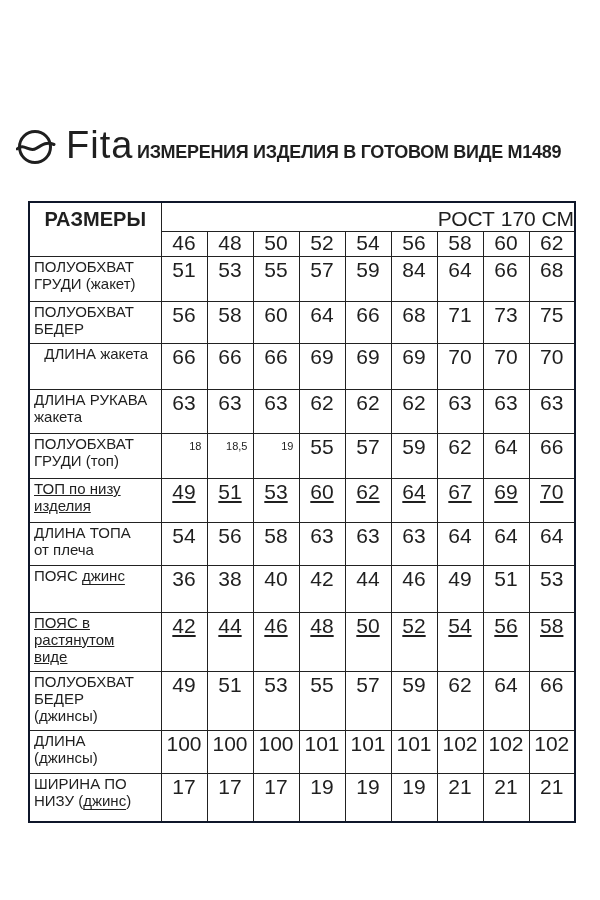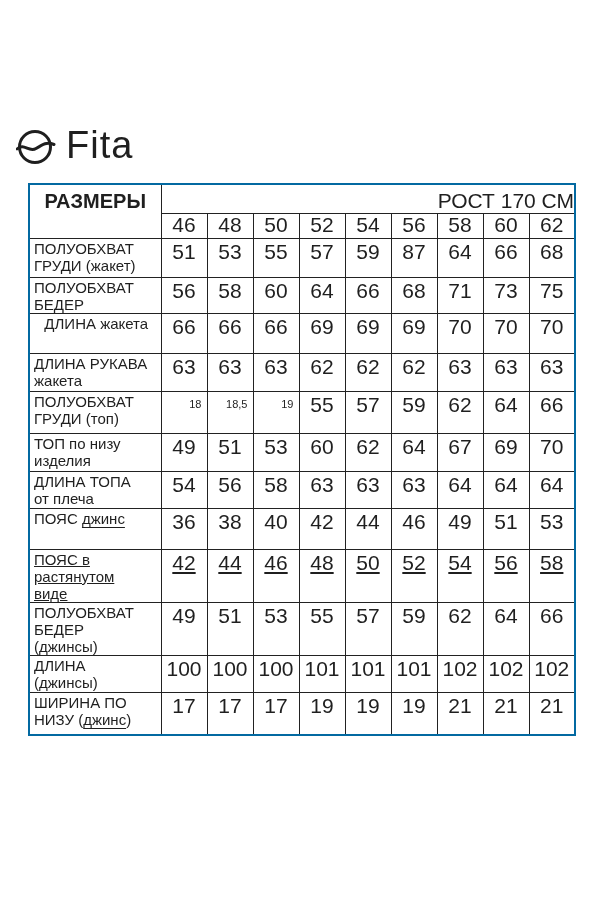--- a/index.html
+++ b/index.html
@@ -19,42 +19,42 @@
     font-size:38px; line-height:1; font-weight:400; letter-spacing:1px;
   }
   .tagline {
     position:absolute; left:137px; top:143px; margin:0;
     font-size:18px; line-height:1; font-weight:700; letter-spacing:-0.3px;
     white-space:nowrap;
   }
 
   
   table.size-table {
-    position:absolute; left:28px; top:183px;
+    position:absolute; left:28px; top:201px;
     width:546px; table-layout:fixed;
     border-collapse:collapse;
-    border:2px solid #0369a1;
+    border:2px solid #0f172a;
   }
   .size-table th, .size-table td {
     border:1.5px solid #222;
     vertical-align:top;
     font-weight:normal;
     padding:0;
     overflow:hidden;
   }
   th.corner {
     font-weight:700; font-size:20px; text-align:center;
     padding-top:5px; height:33px;
   }
   th.group { font-size:21px; text-align:right; padding-top:4px; }
   th.size-cell { font-size:21px; line-height:22px; text-align:center; height:24px; }
 
   th.row-label {
     font-size:15px; line-height:17px; text-align:left;
-    padding:1px 2px 0 4px;
+    padding:1px 2px 6px 4px;
     white-space:pre-line;
   }
   td.value-cell {
     font-size:21px; line-height:23px; text-align:center; padding-top:1px;
   }
   td.value-cell.small {
     font-size:11px; line-height:16px; text-align:right;
     padding-right:5px; padding-top:4px;
   }
   .misspelled {
@@ -65,41 +65,42 @@
     text-underline-offset:3px;
     text-decoration:underline;
   }
 
   
   tbody tr:nth-child(1)  > * { height:37px; }
   tbody tr:nth-child(2)  > * { height:32px; }
   tbody tr:nth-child(3)  > * { height:38px;text-align:center; }
   tbody tr:nth-child(4)  > * { height:36px; }
   tbody tr:nth-child(5)  > * { height:37px; }
-  tbody tr:nth-child(6)  > * { height:36px; }
+  tbody tr:nth-child(6)  > * { height:36px;text-decoration:underline; }
   tbody tr:nth-child(7)  > * { height:35px; }
   tbody tr:nth-child(8)  > * { height:39px; }
   tbody tr:nth-child(9)  > * { height:51px;text-decoration:underline; }
   tbody tr:nth-child(10) > * { height:51px; }
   tbody tr:nth-child(11) > * { height:35px; }
   tbody tr:nth-child(12) > * { height:40px; }
 </style>
 </head>
 <body>
 
 <div class="page">
 
   <header class="brand-header">
     <span class="logo">
       <svg width="40" height="40" viewBox="0 0 40 40" aria-hidden="true">
         <circle cx="19" cy="20" r="15.5" fill="none" stroke="#1f1f1f" stroke-width="3"></circle>
         <path d="M1 22 C 8 15.5, 13 26, 20 21.5 C 27 17, 31 14.5, 38 17.5" fill="none" stroke="#1f1f1f" stroke-width="3" stroke-linecap="round"></path>
       </svg>
     </span>
     <span class="brand">Fita</span>
+    <h1 class="tagline">ИЗМЕРЕНИЯ ИЗДЕЛИЯ В ГОТОВОМ ВИДЕ М1489</h1>
   </header>
 
   <table class="size-table">
     <colgroup>
       <col style="width:132px">
       <col style="width:46px">
         <col style="width:46px">
         <col style="width:46px">
       <col style="width:46px">
         <col style="width:46px">
@@ -127,21 +128,21 @@
     </thead>
     <tbody id="table-body">
         <tr>
           <th class="row-label"><span>ПОЛУОБХВАТ
 ГРУДИ (жакет)</span></th>
           <td class="value-cell">51</td>
           <td class="value-cell">53</td>
           <td class="value-cell">55</td>
           <td class="value-cell">57</td>
           <td class="value-cell">59</td>
-          <td class="value-cell">87</td>
+          <td class="value-cell">84</td>
           <td class="value-cell">64</td>
           <td class="value-cell">66</td>
           <td class="value-cell">68</td>
         </tr>
         <tr>
           <th class="row-label"><span>ПОЛУОБХВАТ
 БЕДЕР</span></th>
           <td class="value-cell">56</td>
           <td class="value-cell">58</td>
           <td class="value-cell">60</td>

